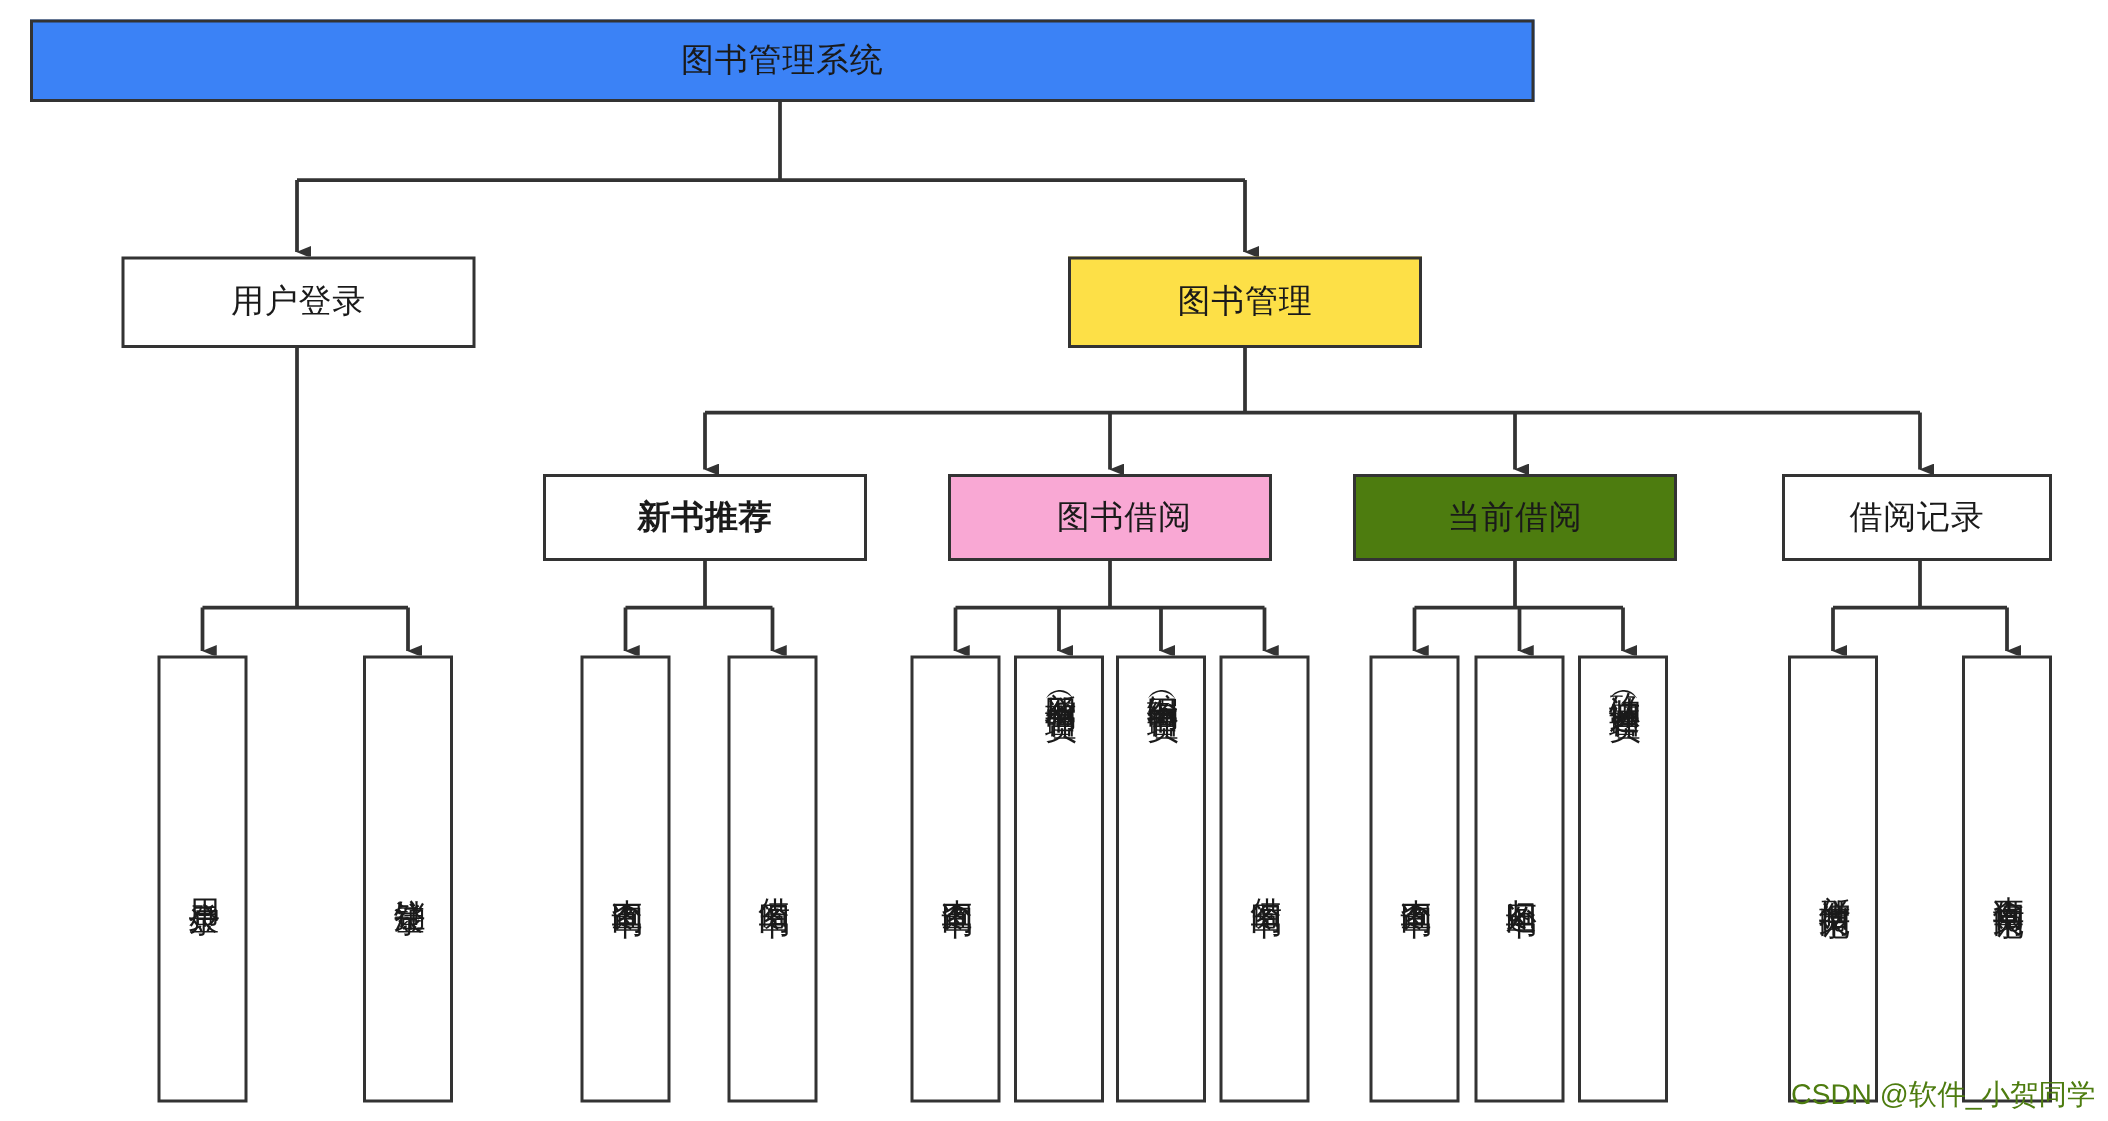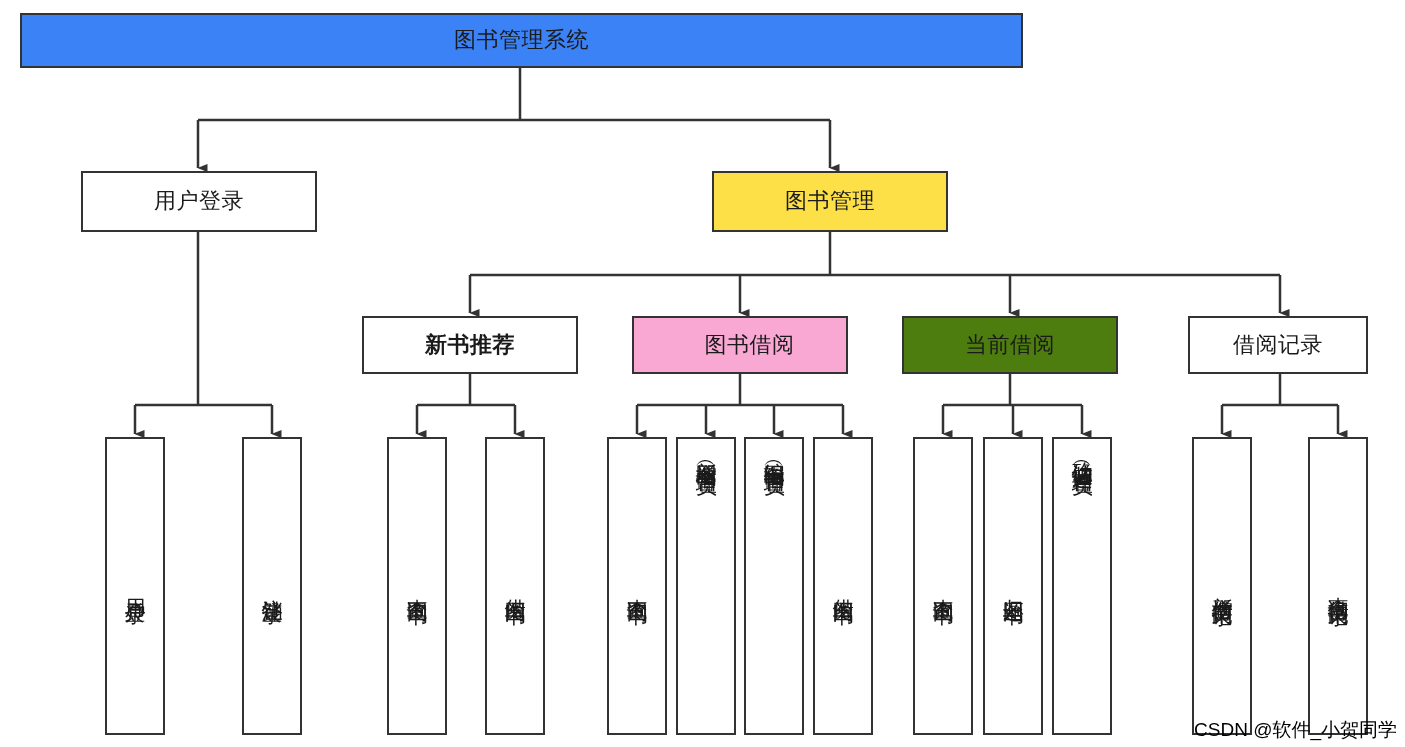--- a/index.html
+++ b/index.html
@@ -180,14 +180,14 @@
   <div class="node-box leaf-box" id="leaf-10" style="left: 1052px; top: 437px; width: 60px; height: 298px; border-color: rgb(51, 51, 51); background: rgb(255, 255, 255);">
     <span class="node-label-v">确认归还（管理员）</span>
   </div>
   <div class="node-box leaf-box center-aligned" id="leaf-11" style="left: 1192px; top: 437px; width: 60px; height: 298px; border-color: rgb(51, 51, 51); background: rgb(255, 255, 255);">
     <span class="node-label-v">新增借阅记录</span>
   </div>
   <div class="node-box leaf-box center-aligned" id="leaf-12" style="left: 1308px; top: 437px; width: 60px; height: 298px; border-color: rgb(51, 51, 51); background: rgb(255, 255, 255);">
     <span class="node-label-v">查询借阅记录</span>
   </div>
 
-  <div id="watermark" style="color: #000000; margin-left: 28px;">CSDN @软件_小贺同学</div>
+  <div id="watermark" style="color: #4d7c0f; margin-left: 28px;">CSDN @软件_小贺同学</div>
 </div>
 
 </body></html>

